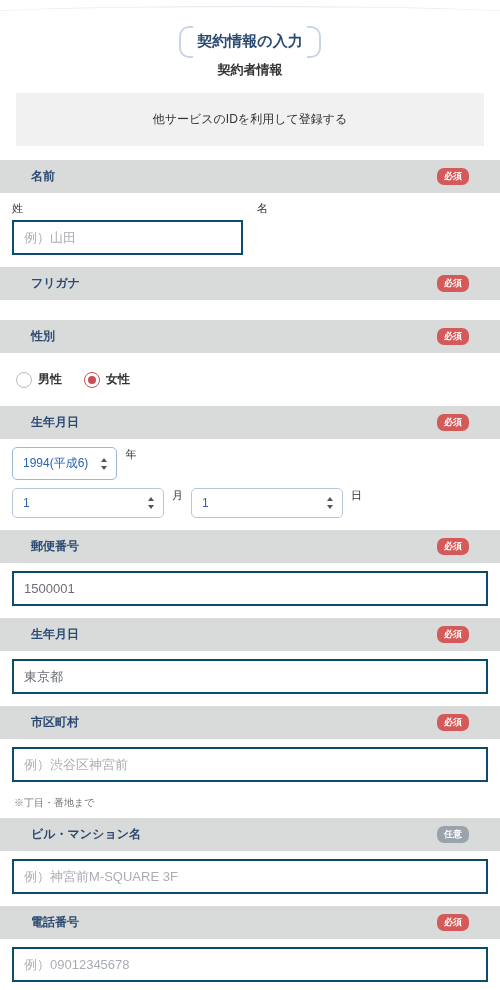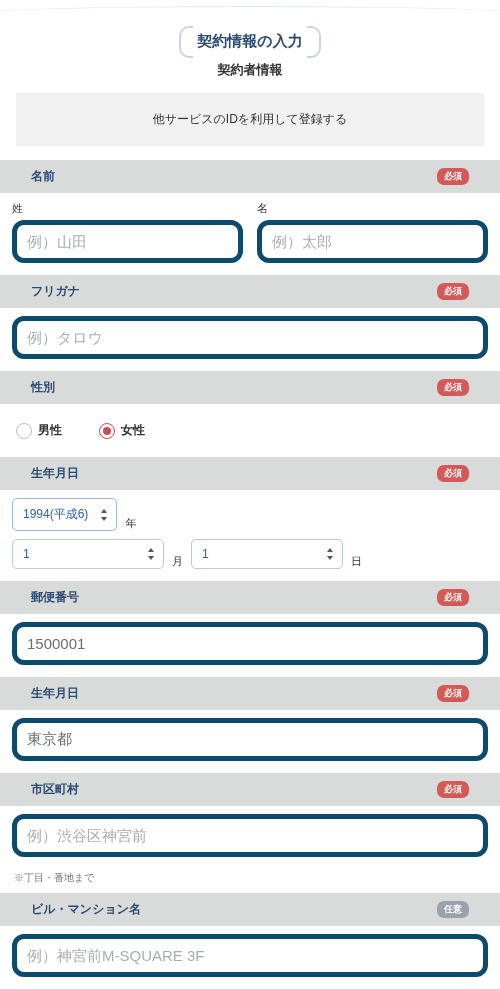--- a/index.html
+++ b/index.html
@@ -92,33 +92,33 @@
     }
     .col { flex: 1; }
     .field-label {
       font-size: 11px;
       color: #333;
       margin-bottom: 4px;
       display: block;
     }
     .input, .select {
       width: 100%;
-      border: 5px solid #0c4a6e;
-      border-radius: 12px;
+      border: 2px solid #0c4a6e;
+      border-radius: 0;
       padding: 8px 10px;
-      font-size: 15px;
+      font-size: 13px;
       color: #333;
       background: #fff;
     }
     .input::placeholder { color: #a9adb3; }
     .input.filled { color: #6b6f75; }
     .radio-row {
       display: flex;
       align-items: center;
-      gap: 37px;
+      gap: 22px;
       padding: 10px 4px 6px;
     }
     .radio {
       display: inline-flex;
       align-items: center;
       gap: 6px;
       font-size: 12px;
       font-weight: bold;
     }
     .radio .dot {
@@ -132,21 +132,21 @@
       border-color: #c94e57;
     }
     .radio.sel .dot::after {
       content: "";
       width: 8px; height: 8px;
       border-radius: 50%;
       background: #c94e57;
     }
     .inline-row {
       display: flex;
-      align-items: flex-end;
+      align-items: flex-start;
       gap: 8px;
       margin-bottom: 8px;
     }
     .inline-row:last-child { margin-bottom: 0; }
     .select-wrap {
       position: relative;
       display: inline-block;
     }
     .select-wrap .sel-box {
       border: 1px solid #b7c7dd;
@@ -199,33 +199,31 @@
   <span class="badge req">必須</span>
 </div>
 <div class="section-body">
   <div class="row2">
     <div class="col">
       <span class="field-label">姓</span>
       <input class="input" placeholder="例）山田" style="">
     </div>
     <div class="col">
       <span class="field-label">名</span>
-      <input class="input" placeholder="例）太郎" style="">
     </div>
   </div>
 </div>
 
 <div class="section-header">
   <span class="label">フリガナ</span>
   <span class="badge req">必須</span>
 </div>
 <div class="section-body">
   <div class="row2">
     <div class="col">
-      <input class="input" placeholder="例）タロウ" style="">
     </div>
   </div>
 </div>
 
 <div class="section-header">
   <span class="label">性別</span>
   <span class="badge req">必須</span>
 </div>
 <div class="section-body">
   <div class="radio-row">

